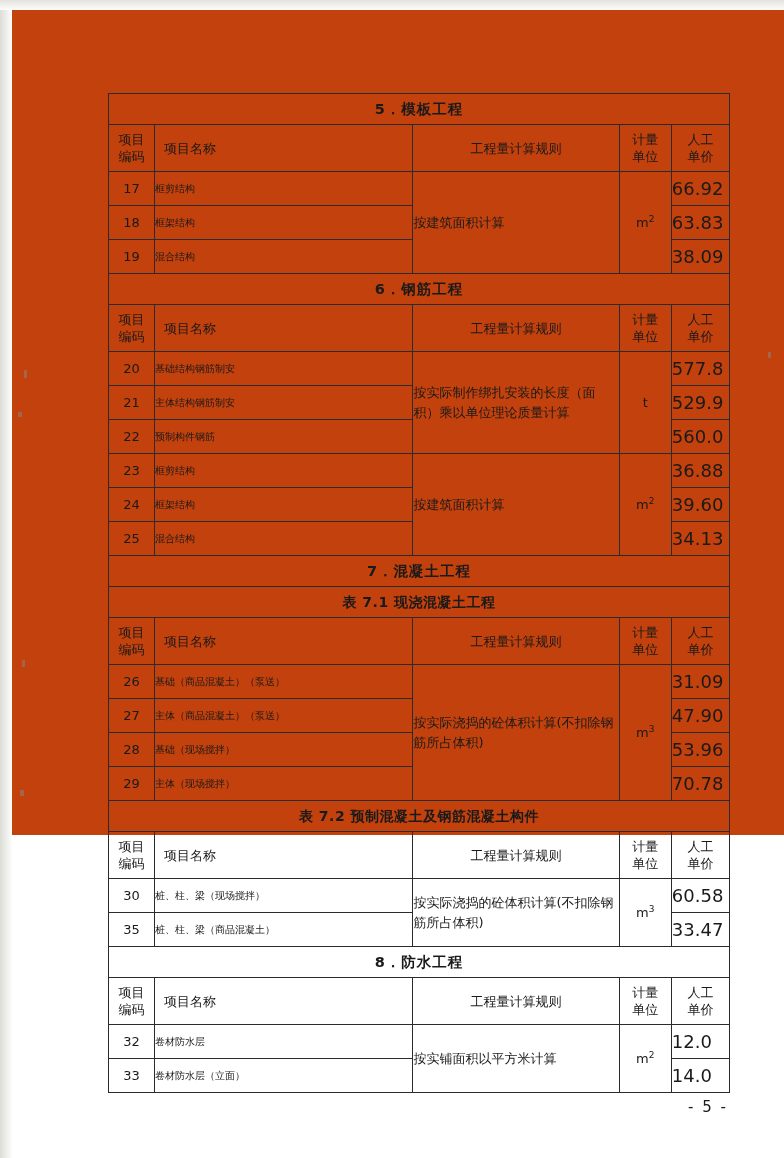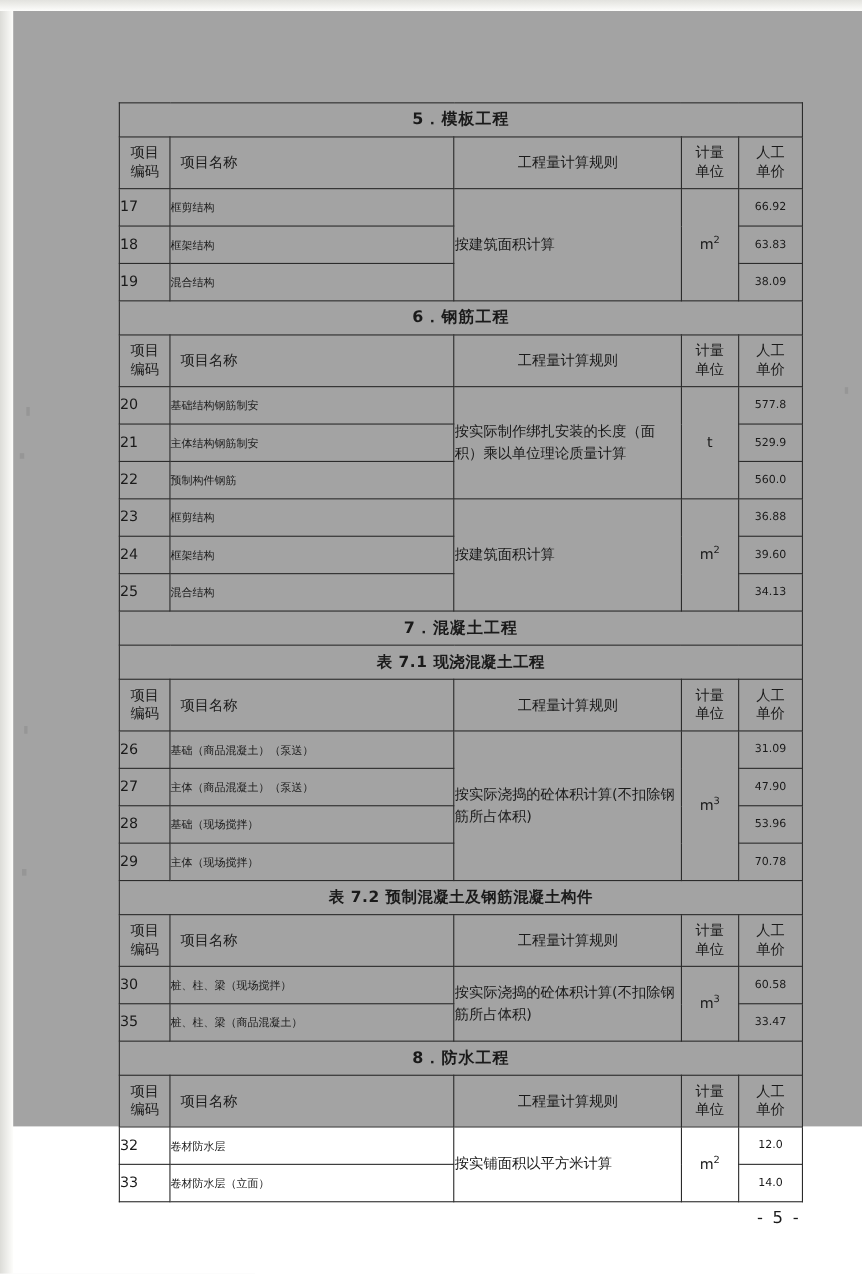--- a/index.html
+++ b/index.html
@@ -12,22 +12,22 @@
     height: 1158px;
     position: relative;
     font-family: "DejaVu Sans", "Liberation Sans", sans-serif;
     color: #1a1a1a;
     overflow: hidden;
   }
   .page {
     position: absolute;
     left: 0; top: 0;
     width: 784px;
-    height: 1024px;
-    background: #a3a3a3;
+    height: 835px;
+    background: #c2410c;
   }
   
   .speck {
     position: absolute;
     background: #8a8a8a;
     opacity: .5;
   }
 
   .doc {
     position: absolute;
@@ -68,39 +68,38 @@
   .hd {
     height: 46px;
     text-align: center;
     font-size: 13px;
     line-height: 17px;
   }
   .cell {
     height: 34px;
   }
   .c-code {
-    text-align: left;
+    text-align: center;
     font-size: 13px;
   }
   .c-name {
     padding-left: 9px;
     font-size: 10px;
   }
   .c-rule {
     padding: 2px 8px;
     font-size: 13px;
     line-height: 20px;
   }
   .c-unit {
     text-align: center;
     font-size: 13px;
   }
   .c-price {
-    text-align: center;
-    font-size: 10px;
+    font-size: 18px;
   }
   .hd-left {
     text-align: center;
     font-size: 13px;
     line-height: 17px;
   }
   sup {
     font-size: 9px;
     vertical-align: super;
   }

